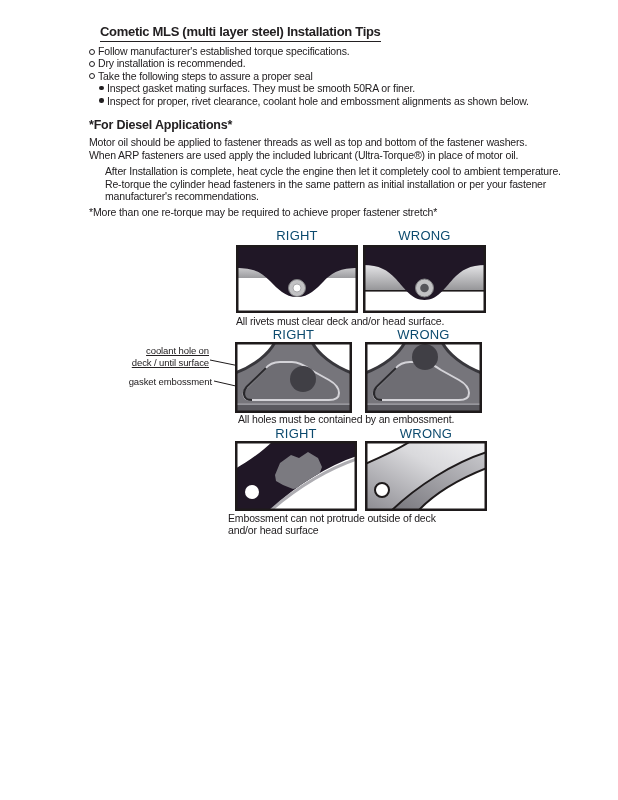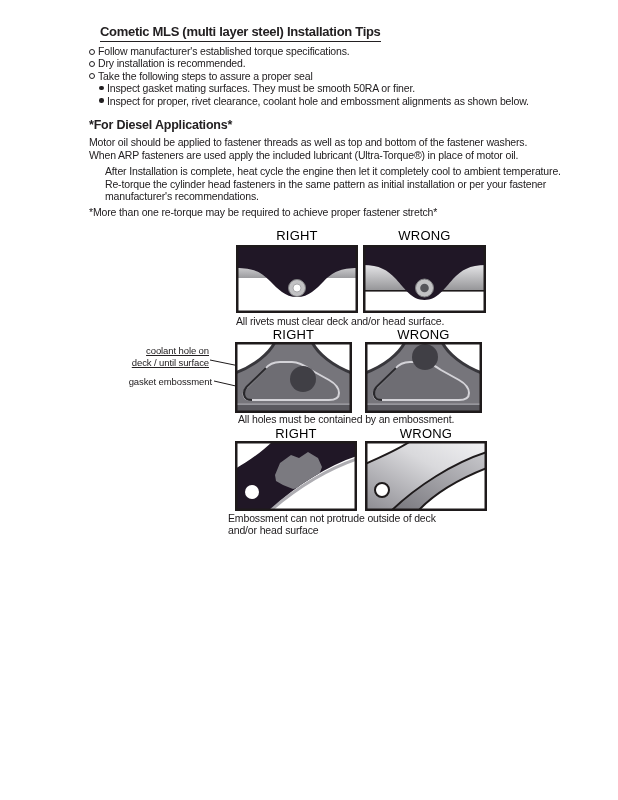--- a/index.html
+++ b/index.html
@@ -8,21 +8,21 @@
   .abs{position:absolute;}
   .title{position:absolute;left:100px;top:24px;font-size:13px;font-weight:bold;letter-spacing:-0.3px;
          border-bottom:1.6px solid #232022;padding-bottom:2px;}
   .tips{position:absolute;left:89px;top:45px;font-size:10.5px;letter-spacing:-0.15px;}
   .tip-row{display:flex;align-items:flex-start;line-height:12.4px;white-space:nowrap;}
   .tip-row.sub{margin-left:10px;}
   .o-marker{flex:0 0 auto;width:4px;height:4px;border:1px solid #232022;border-radius:50%;margin:3.5px 3px 0 0;}
   .dot-marker{flex:0 0 auto;width:4.5px;height:4.5px;background:#232022;border-radius:50%;margin:3.5px 3.5px 0 0;}
   .h2{position:absolute;left:89px;top:118px;font-size:12.5px;font-weight:bold;letter-spacing:-0.2px;}
   .para{position:absolute;left:89px;width:464px;font-size:10.5px;line-height:12.6px;letter-spacing:-0.15px;}
-  .diag-label{position:absolute;font-size:13px;letter-spacing:0.2px;text-align:center;color:#000000;}
+  .diag-label{position:absolute;font-size:13px;letter-spacing:0.2px;text-align:center;color:#0c4a6e;}
   .caption{position:absolute;font-size:10.5px;letter-spacing:-0.15px;line-height:11.5px;}
   .side-label{position:absolute;font-size:9.5px;letter-spacing:-0.1px;line-height:11.5px;text-align:right;}
   .warranty{position:absolute;left:103px;top:572px;width:426px;font-size:6.1px;line-height:7px;letter-spacing:-0.05px;color:#2a272a;}
   .w-head{font-weight:bold;margin:0 0 6.5px 0;}
   .w-para{margin:0 0 6.5px 0;white-space:pre-line;}
   .footer-code{position:absolute;left:388px;top:760px;font-size:12px;letter-spacing:0.2px;color:#0c4a6e;}
 </style>
 </head>
 <body>
 

